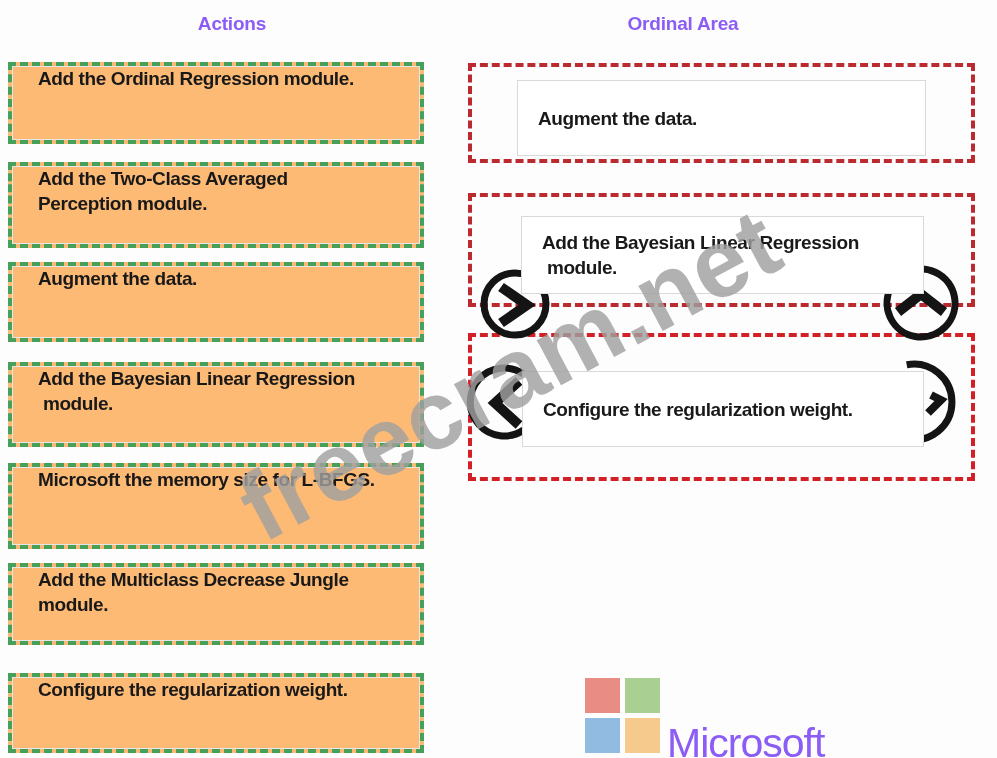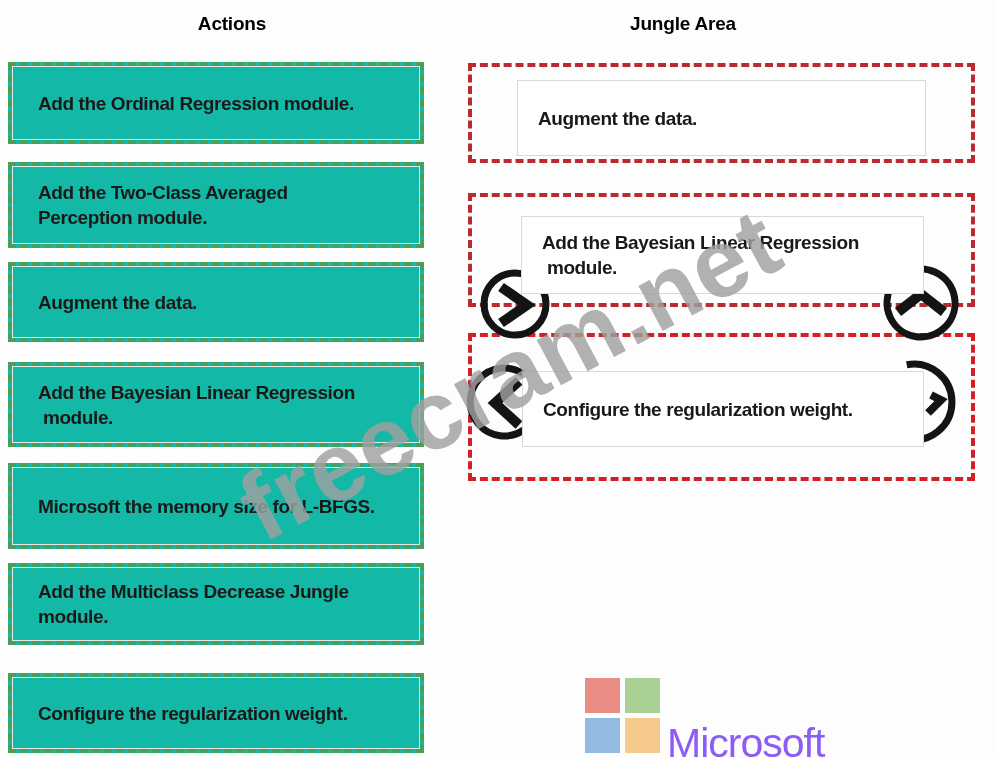--- a/index.html
+++ b/index.html
@@ -2,30 +2,30 @@
 <html><head>
 <meta charset="utf-8">
 <style>
   html,body{margin:0;padding:0;background:#ffffff;}
   .page{
     position:relative;width:997px;height:758px;background:#fdfdfd;overflow:hidden;
     font-family:"Liberation Sans",sans-serif;
   }
   .col-title{
     position:absolute;top:13px;text-align:center;
-    font-size:19px;font-weight:700;color:#000000;letter-spacing:-0.2px;
+    font-size:19px;font-weight:700;color:#8b5cf6;letter-spacing:-0.2px;
   }
   .actions-title{left:24px;width:416px;}
   .answer-title{left:430px;width:506px;}
 
   .action-box{
     position:absolute;left:8px;width:416px;box-sizing:border-box;
-    border:4px dashed #46a05a;background:#14b8a6;
+    border:4px dashed #46a05a;background:#fdba74;
     box-shadow:inset 0 0 0 1px #e6e6e6;
-    display:flex;align-items:center;padding-left:26px;padding-right:4px;
+    display:flex;align-items:flex-start;padding-left:26px;padding-right:4px;
   }
   .answer-slot{
     position:absolute;left:468px;width:507px;box-sizing:border-box;
     border:4px dashed #bb2a2f;
   }
   .answer-slot.bright{border-color:#d32026;}
   .answer-card{
     position:absolute;box-sizing:border-box;background:#ffffff;
     border:1px solid #d9d9d9;z-index:3;
     display:flex;align-items:center;padding-left:20px;padding-right:4px;
@@ -53,21 +53,21 @@
     position:absolute;left:82px;top:-1px;font-size:41px;line-height:76px;
     color:#8b5cf6;letter-spacing:-1px;font-weight:400;white-space:nowrap;margin-top:28px;
   }
 </style>
 </head>
 <body>
 
 <div class="page">
 
   <div class="col-title actions-title">Actions</div>
-  <div class="col-title answer-title">Jungle Area</div>
+  <div class="col-title answer-title">Ordinal Area</div>
 
   <div class="action-box" style="top:62px;height:82px;">
     <span class="label">Add the Ordinal Regression module.</span>
   </div>
   <div class="action-box" style="top:162px;height:86px;">
     <span class="label">Add the Two-Class Averaged
 Perception module.</span>
   </div>
   <div class="action-box" style="top:262px;height:80px;">
     <span class="label">Augment the data.</span>

